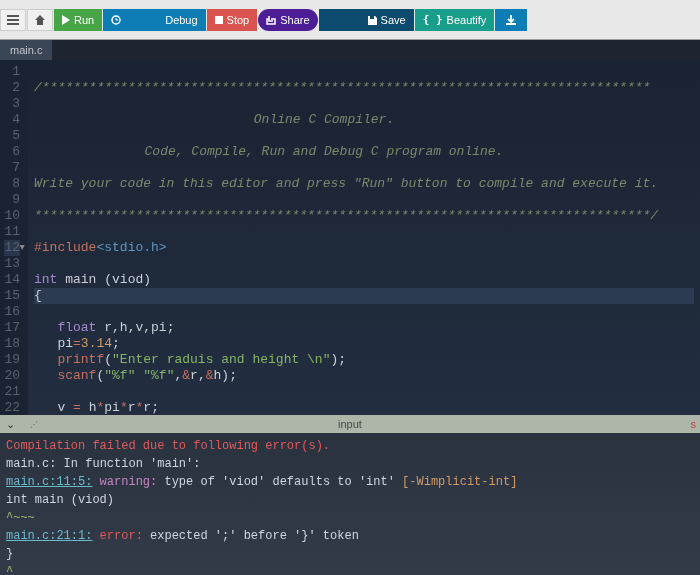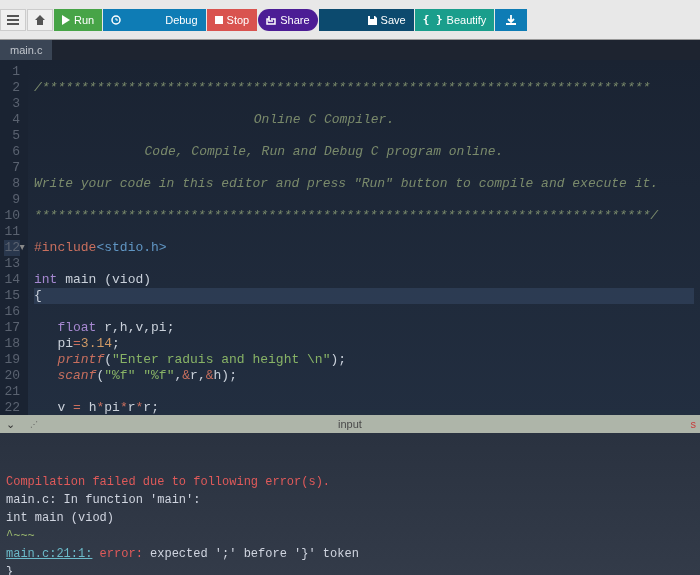--- a/index.html
+++ b/index.html
@@ -66,21 +66,21 @@
   padding: 4px 6px;
   white-space: pre;
   line-height: 16px;
   color: #c9d0da;
   flex: 1;
 }
 .c-comment { color: #7a8a6b; font-style: italic; }
 .c-type { color: #a688d1; }
 .c-string { color: #88b366; }
 .c-number { color: #d19a66; }
-.c-func { color: #c96f5e; font-style: italic; }
+.c-func { color: #c96f5e; }
 .c-pp { color: #c96f5e; }
 .c-include { color: #6096c4; }
 .c-op { color: #c96f5e; }
 .bracket-row { background: rgba(60,80,110,0.45); }
 .bottom-bar {
   display: flex;
   background: #aeb5a9;
   height: 18px;
   align-items: center;
   justify-content: center;
@@ -107,21 +107,21 @@
 }
 .console {
   background: #2a3240;
   background: linear-gradient(180deg, #2a3240 0%, #343c4a 100%);
   padding: 4px 6px;
   font-family: "Consolas", "Courier New", monospace;
   font-size: 12px;
   line-height: 18px;
   height: 160px;
 }
-.err-header { color: #e05a5a; margin-top: 36px; }
+.err-header { color: #e05a5a; }
 .err-white { color: #d0d5e0; }
 .err-cyan { color: #6bbac9; text-decoration: underline; }
 .err-purple { color: #c586c0; }
 .err-orange { color: #d19a66; }
 .err-red { color: #e05a5a; }
 .err-caret { color: #9ab86f; }
 svg { display: block; }
 </style>
 </head>
 <body>
@@ -234,18 +234,19 @@
 <div class="bottom-bar">
   <span class="chevron-down">⌄</span>
   <span class="resize-dots">⋰</span>
   <span class="input-label">input</span>
   <span class="s-char">s</span>
 </div>
 
 <div class="console">
   <div class="err-header">Compilation failed due to following error(s).</div>
   <div><span class="err-white">main.c:</span><span class="err-white"> In function </span><span class="err-white">'main'</span><span class="err-white">:</span></div>
+  <div><span class="err-cyan">main.c:11:5:</span><span class="err-purple"> warning: </span><span class="err-white">type of </span><span class="err-white">'viod'</span><span class="err-white"> defaults to </span><span class="err-white">'int'</span><span class="err-orange"> [-Wimplicit-int]</span></div>
   <div class="err-white"> int main (viod)</div>
   <div class="err-caret">     ^~~~</div>
   <div><span class="err-cyan">main.c:21:1:</span><span class="err-red"> error: </span><span class="err-white">expected </span><span class="err-white">';'</span><span class="err-white"> before </span><span class="err-white">'}'</span><span class="err-white"> token</span></div>
   <div class="err-white"> }</div>
   <div class="err-caret"> ^</div>
 </div>
 
 </body></html>

